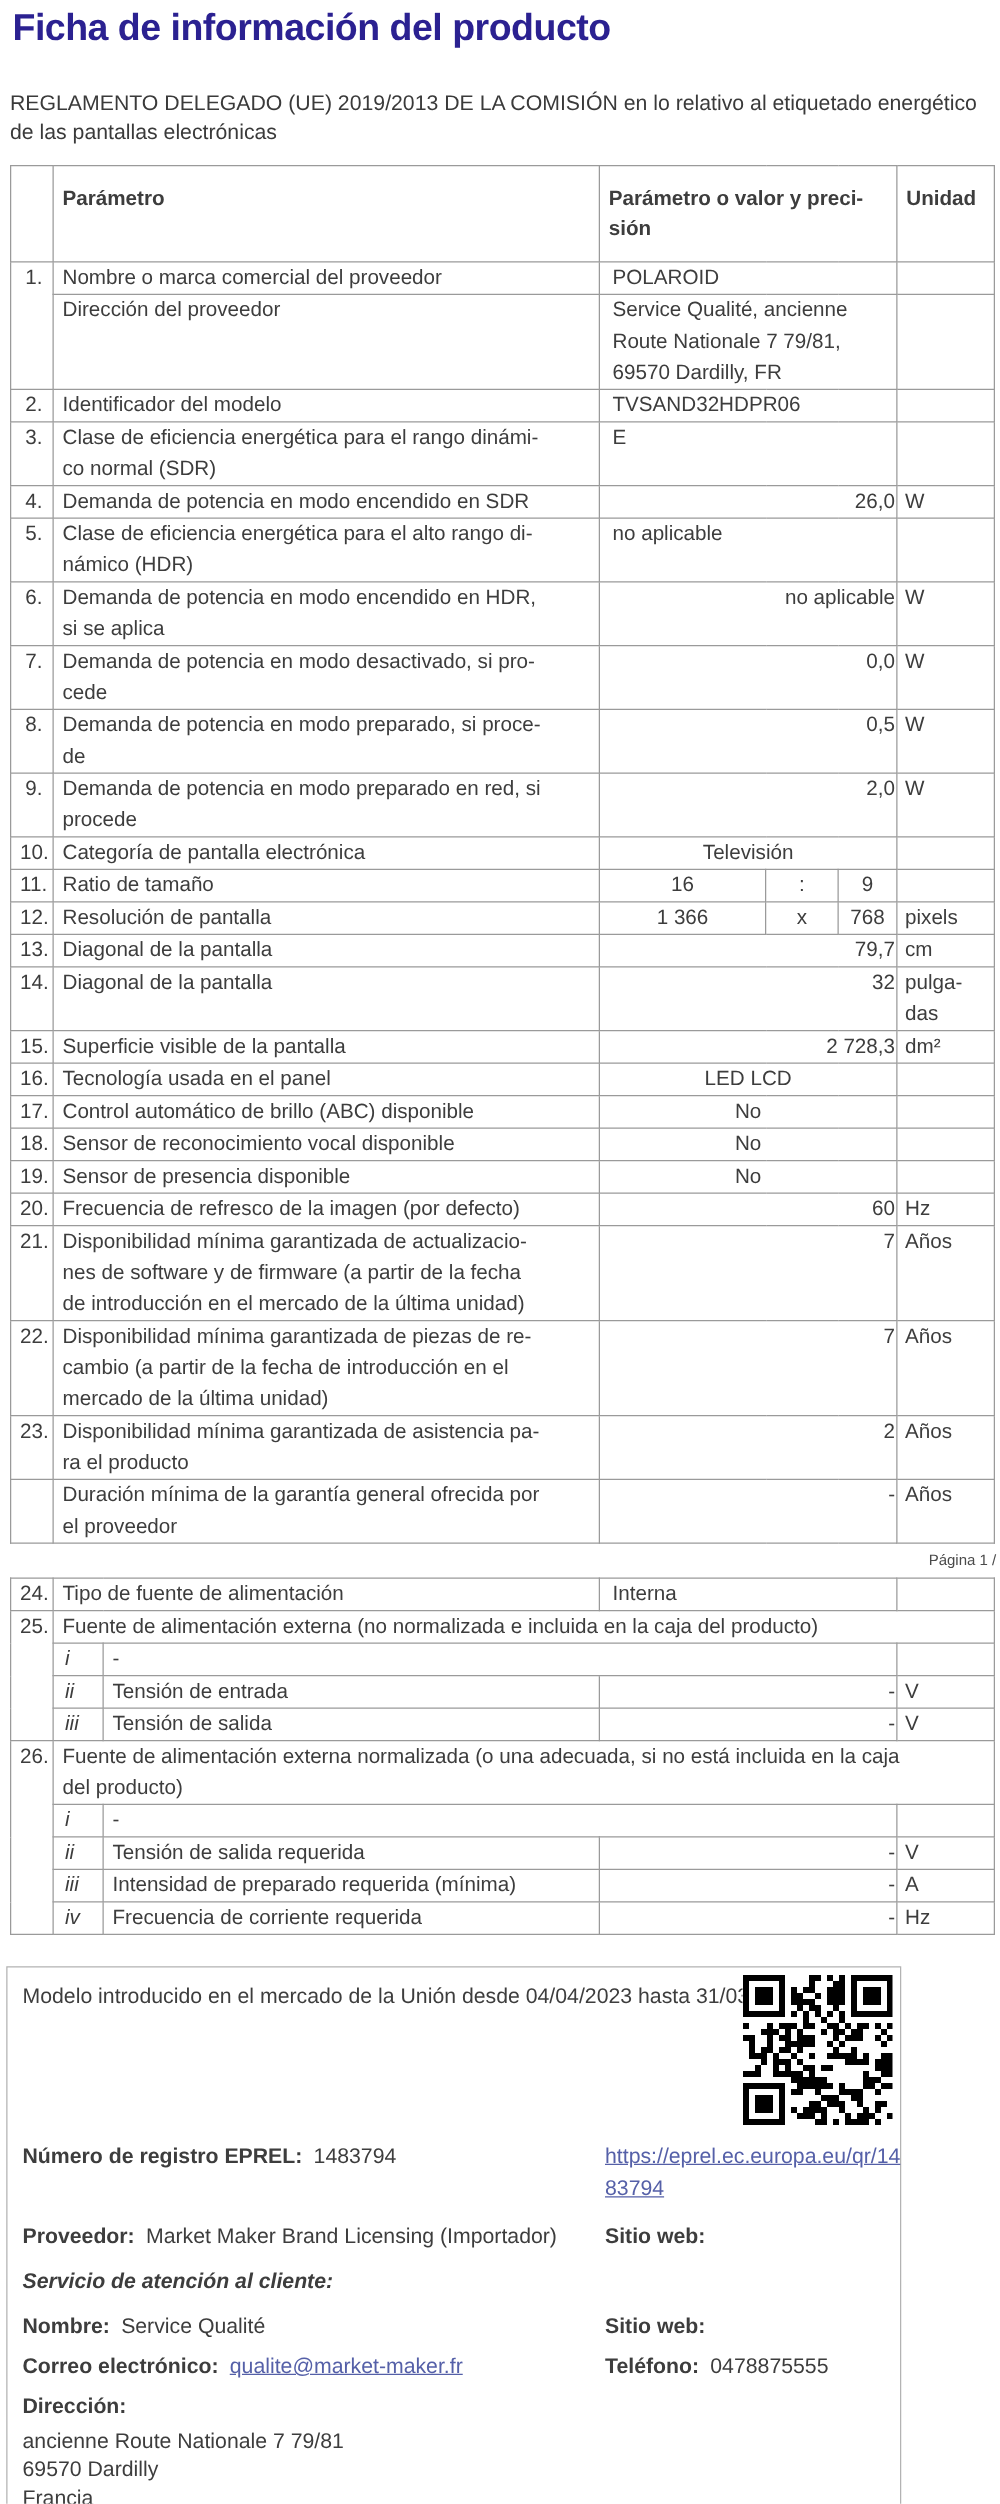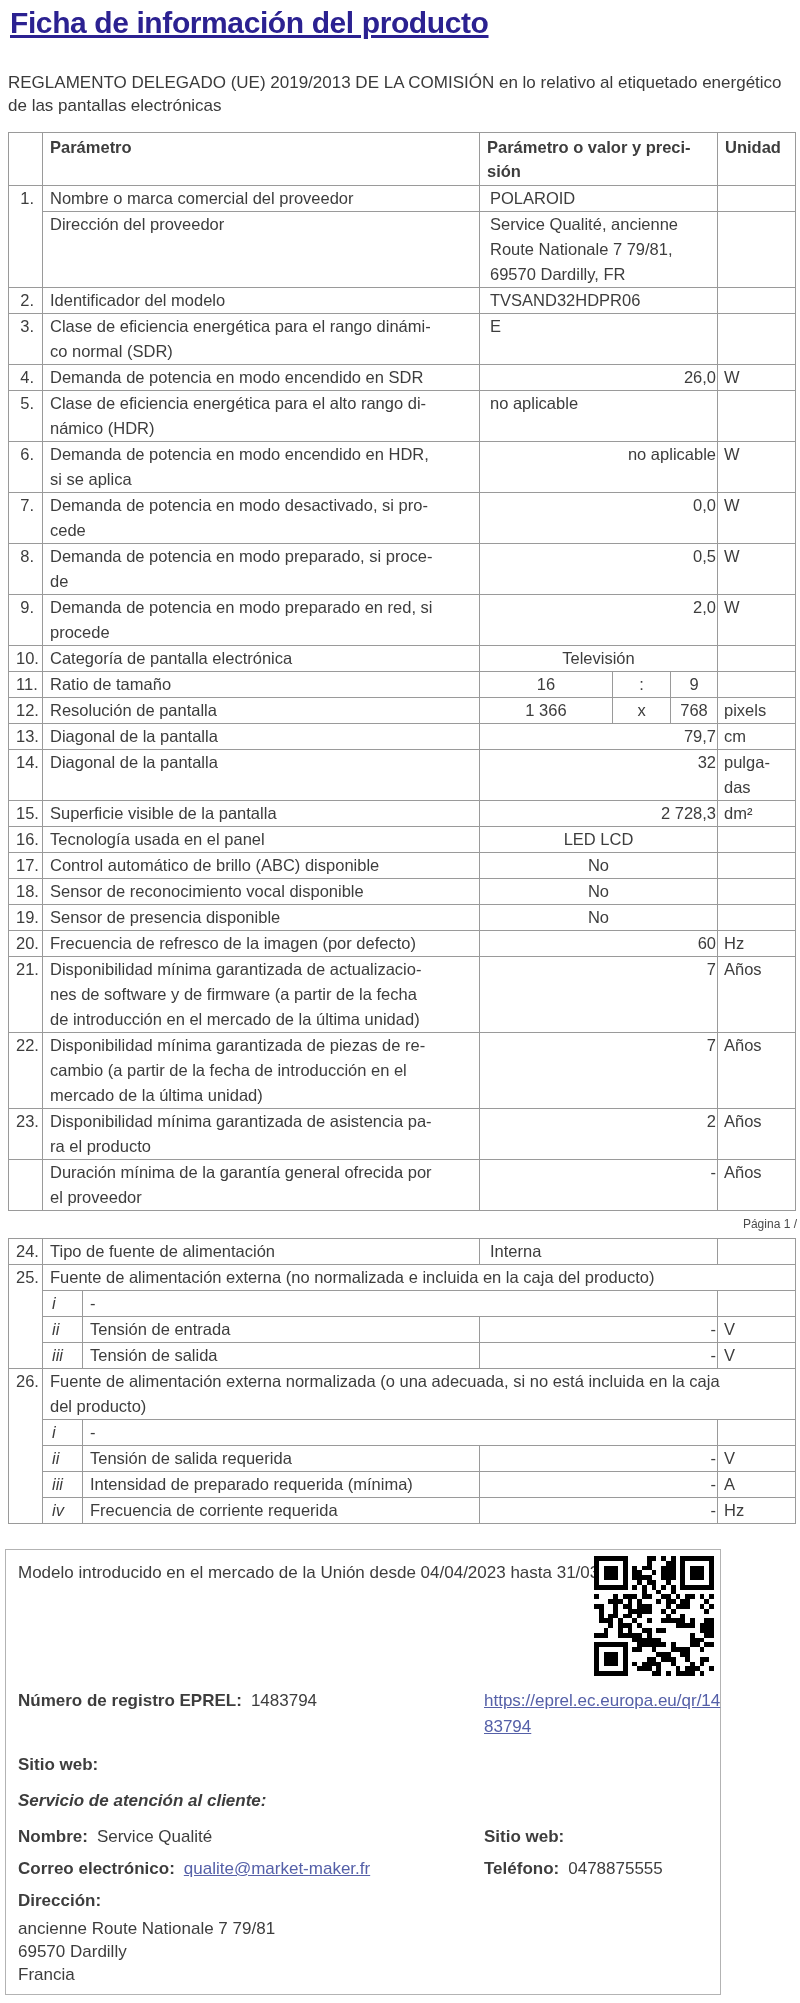--- a/index.html
+++ b/index.html
@@ -3,35 +3,35 @@
 <meta charset="utf-8">
 <style>
   html,body { margin:0; padding:0; }
   body {
     width:800px; height:2003px; background:#ffffff;
     font-family:"Liberation Sans", sans-serif; color:#3d3d3d;
     overflow:hidden;
   }
   .title {
     margin:6px 0 0 10px; font-size:30px; font-weight:bold;
-    color:#2b2191; letter-spacing:-0.4px;text-decoration:underline;
+    color:#2b2191; letter-spacing:-0.4px;
   }
   .subtitle {
     margin:31px 0 0 8px; font-size:17px; line-height:23px;
     color:#3a3a3a; white-space:pre-line;
   }
   table { border-collapse:collapse; table-layout:fixed; margin-left:8px; }
   #t1 { margin-top:15px; width:787px; }
   #t2 { width:787px; }
   th, td {
     border:1px solid #9a9a9a; font-size:16.5px; line-height:25px;
     padding:0 7px; vertical-align:top; text-align:left;
     overflow:hidden; white-space:pre-line;
   }
-  th { font-weight:bold; line-height:24px; padding:2px 7px; }
+  th { font-weight:bold; line-height:24px; padding:14px 7px; }
   td.num { text-align:right; padding-right:8px; }
   td.roman { font-style:italic; padding-left:9px; }
   td.val-l { padding-left:10px; }
   td.val-r { text-align:right; padding-right:1px; }
   td.val-c { text-align:center; }
   td.unit { padding:0 6px; }
   .pagina {
     width:795px; text-align:right; font-size:12px; color:#4a4a4a;
     margin:4px 0 5px 12px; line-height:18px;
   }
@@ -555,20 +555,23 @@
     <div class="lcol">
       <span class="lbl">Número de registro EPREL:</span><span class="val">1483794</span>
     </div>
     <div class="rcol">
       <span class="link">https://eprel.ec.europa.eu/qr/14
 83794</span>
     </div>
   </div>
 
   <div class="frow row-prov">
+    <div class="lcol">
+      <span class="lbl">Proveedor:</span><span class="val">Market Maker Brand Licensing (Importador)</span>
+    </div>
     <div class="rcol">
       <span class="lbl">Sitio web:</span>
     </div>
   </div>
 
   <div class="frow row-serv">
     <div class="lcol">
       <span class="lbl">Servicio de atención al cliente:</span>
     </div>
   </div>

